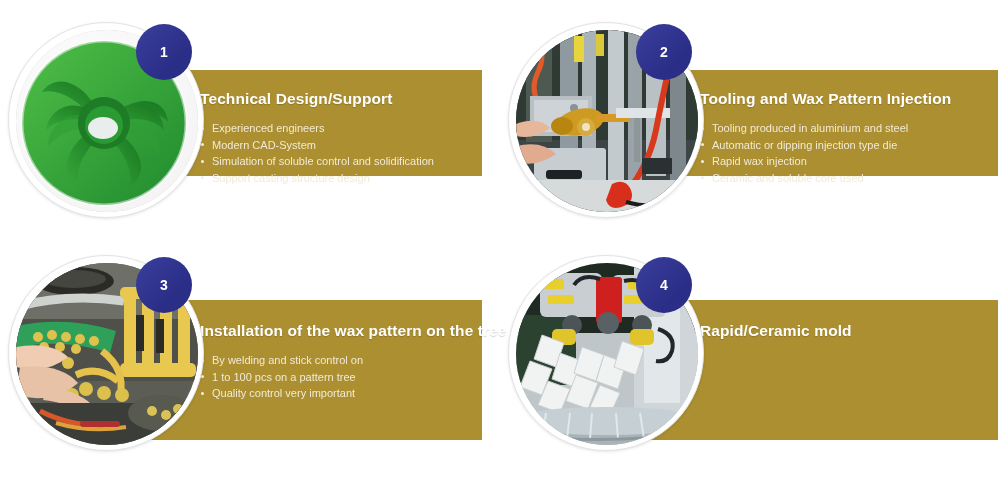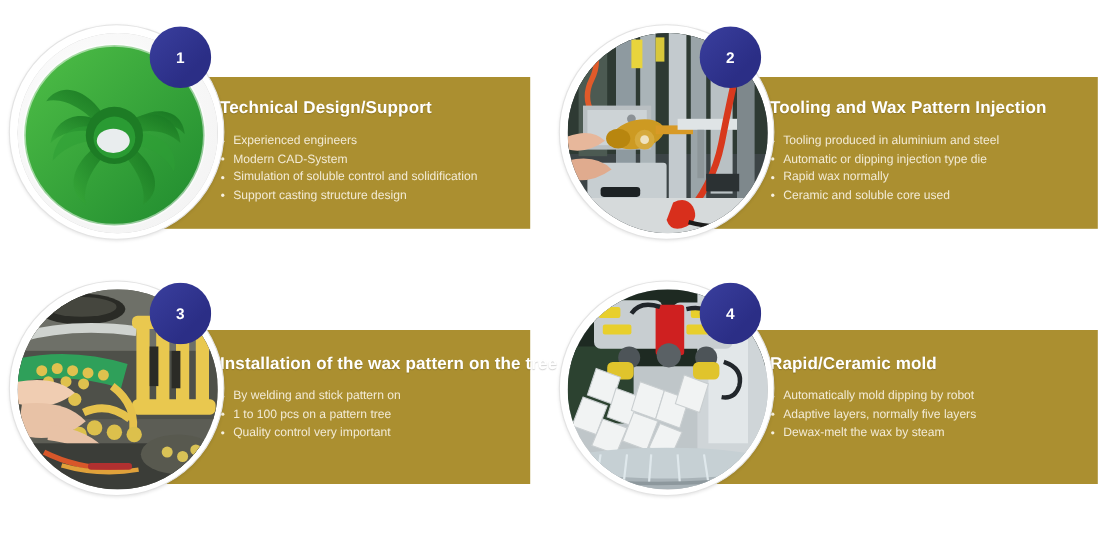--- a/index.html
+++ b/index.html
@@ -32,21 +32,21 @@
   .step.s2 { left: 500px; top: 0px; }
   .step.s3 { left: 0px;   top: 243px; }
   .step.s4 { left: 500px; top: 243px; }
 
   
   .panel {
     position: absolute;
     left: 90px;
     top: 70px;
     width: 392px;
-    height: 138px;
+    height: 106px;
     background: #ab8f30;
     box-sizing: border-box;
   }
   .step.s2 .panel,
   .step.s4 .panel {
     width: 408px;
   }
   .step.s3 .panel,
   .step.s4 .panel {
     top: 57px;
@@ -214,21 +214,21 @@
   </div>
 
   <div class="step s2">
 
     <div class="panel">
       <div class="panel-inner">
         <h2 class="panel-title">Tooling and Wax Pattern Injection</h2>
         <ul class="bullets">
           <li>Tooling produced in aluminium and steel</li>
           <li>Automatic or dipping injection type die</li>
-          <li>Rapid wax normally</li>
+          <li>Rapid wax injection</li>
           <li>Ceramic and soluble core used</li>
         </ul>
       </div>
     </div>
 
     <div class="photo-ring">
       <div class="photo">
         <svg viewBox="0 0 182 182" xmlns="http://www.w3.org/2000/svg" aria-hidden="true">
           <rect width="182" height="182" fill="#3c4446"></rect>
           <rect x="0" y="0" width="182" height="110" fill="#2e3a33"></rect>
@@ -269,21 +269,21 @@
       <span class="badge-num">2</span>
     </div>
   </div>
 
   <div class="step s3">
 
     <div class="panel">
       <div class="panel-inner">
         <h2 class="panel-title">Installation of the wax pattern on the tree</h2>
         <ul class="bullets">
-          <li>By welding and stick pattern on</li>
+          <li>By welding and stick control on</li>
           <li>1 to 100 pcs on a pattern tree</li>
           <li>Quality control very important</li>
         </ul>
       </div>
     </div>
 
     <div class="photo-ring">
       <div class="photo">
         <svg viewBox="0 0 182 182" xmlns="http://www.w3.org/2000/svg" aria-hidden="true">
           <rect width="182" height="182" fill="#5c5d55"></rect>
@@ -344,25 +344,20 @@
     <div class="badge">
       <span class="badge-num">3</span>
     </div>
   </div>
 
   <div class="step s4">
 
     <div class="panel">
       <div class="panel-inner">
         <h2 class="panel-title">Rapid/Ceramic mold</h2>
-        <ul class="bullets">
-          <li>Automatically mold dipping by robot</li>
-          <li>Adaptive layers, normally five layers</li>
-          <li>Dewax-melt the wax by steam</li>
-        </ul>
       </div>
     </div>
 
     <div class="photo-ring">
       <div class="photo">
         <svg viewBox="0 0 182 182" xmlns="http://www.w3.org/2000/svg" aria-hidden="true">
           <rect width="182" height="182" fill="#bfc6c9"></rect>
           <rect x="0" y="0" width="182" height="70" fill="#1e2a22"></rect>
           <rect x="0" y="52" width="60" height="70" fill="#2c4230"></rect>
           <rect x="118" y="0" width="64" height="150" fill="#cfd5d8"></rect>

